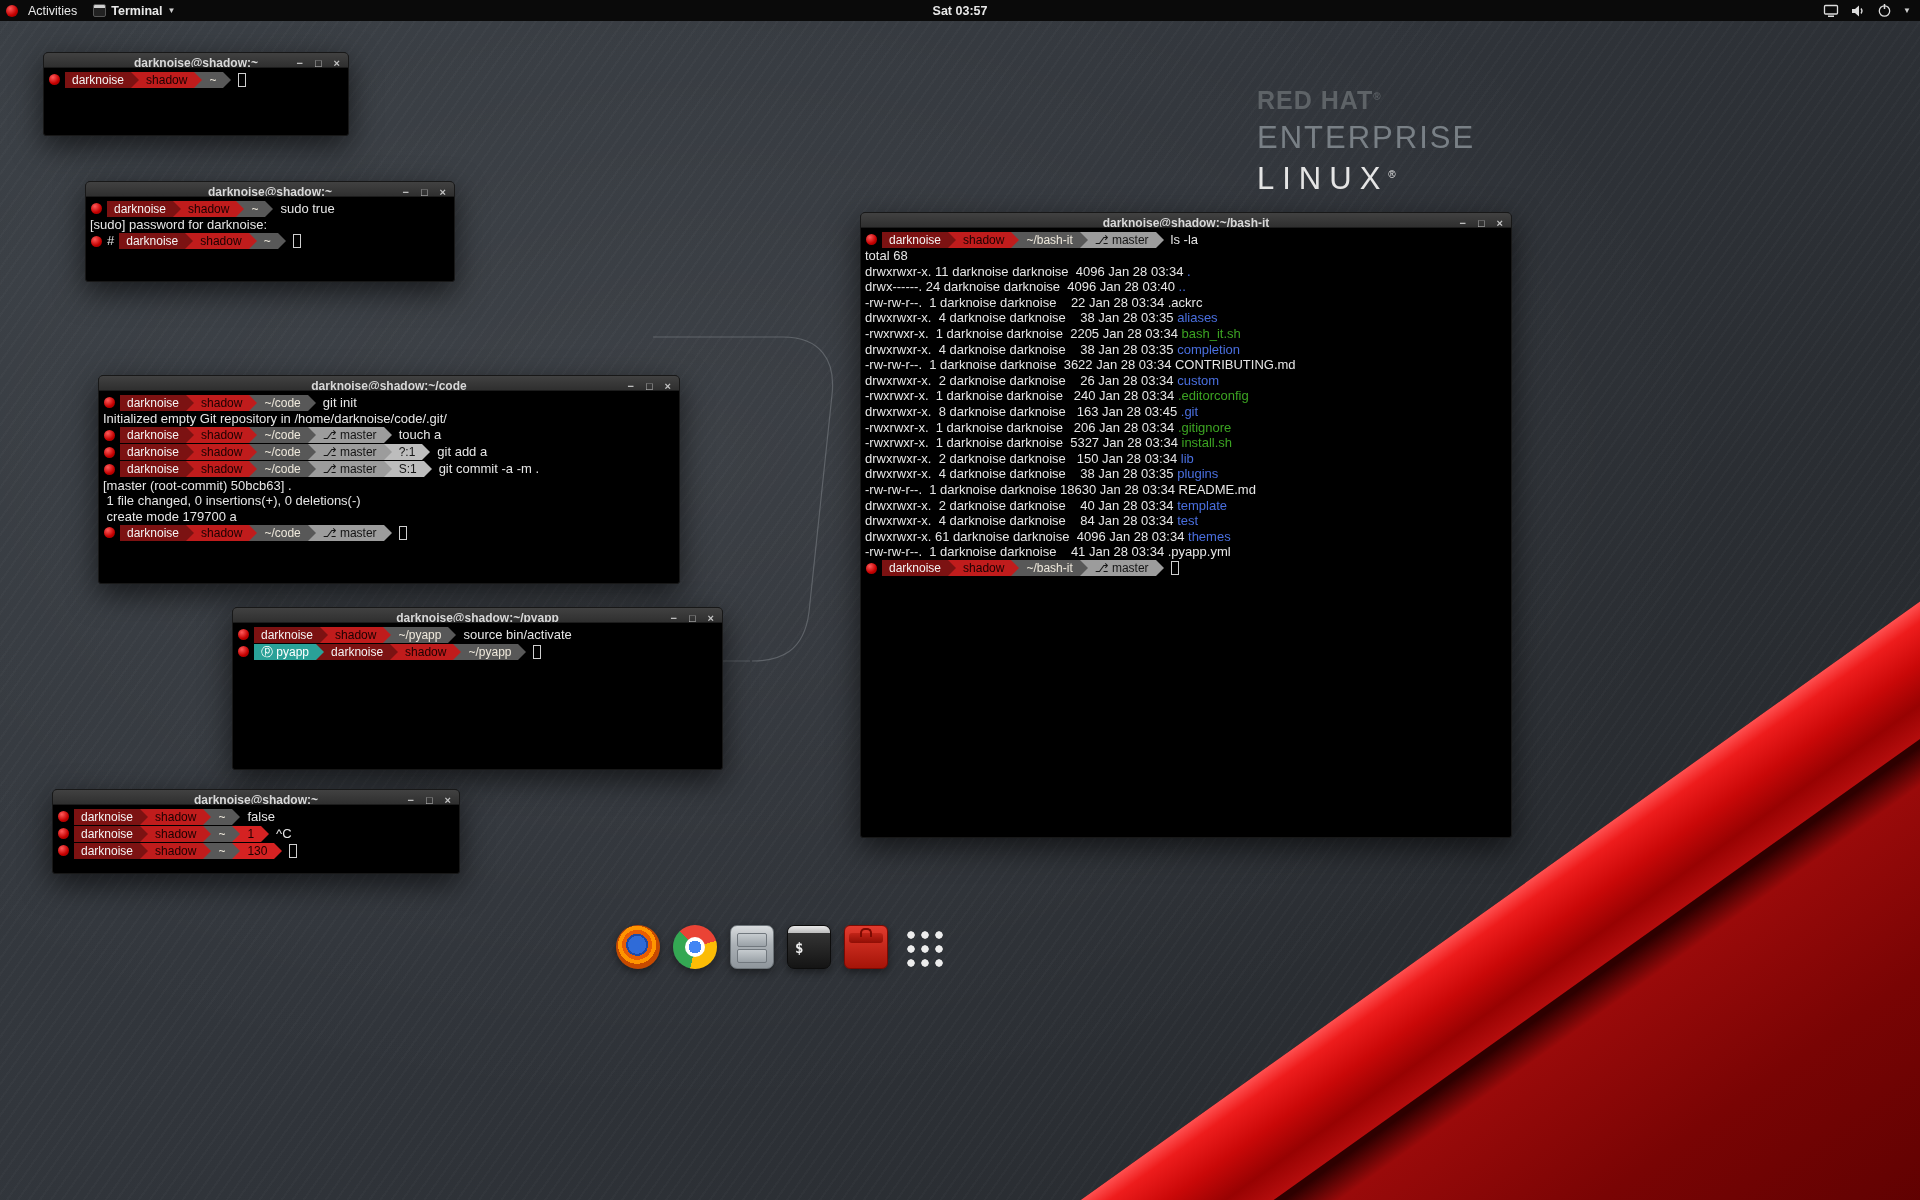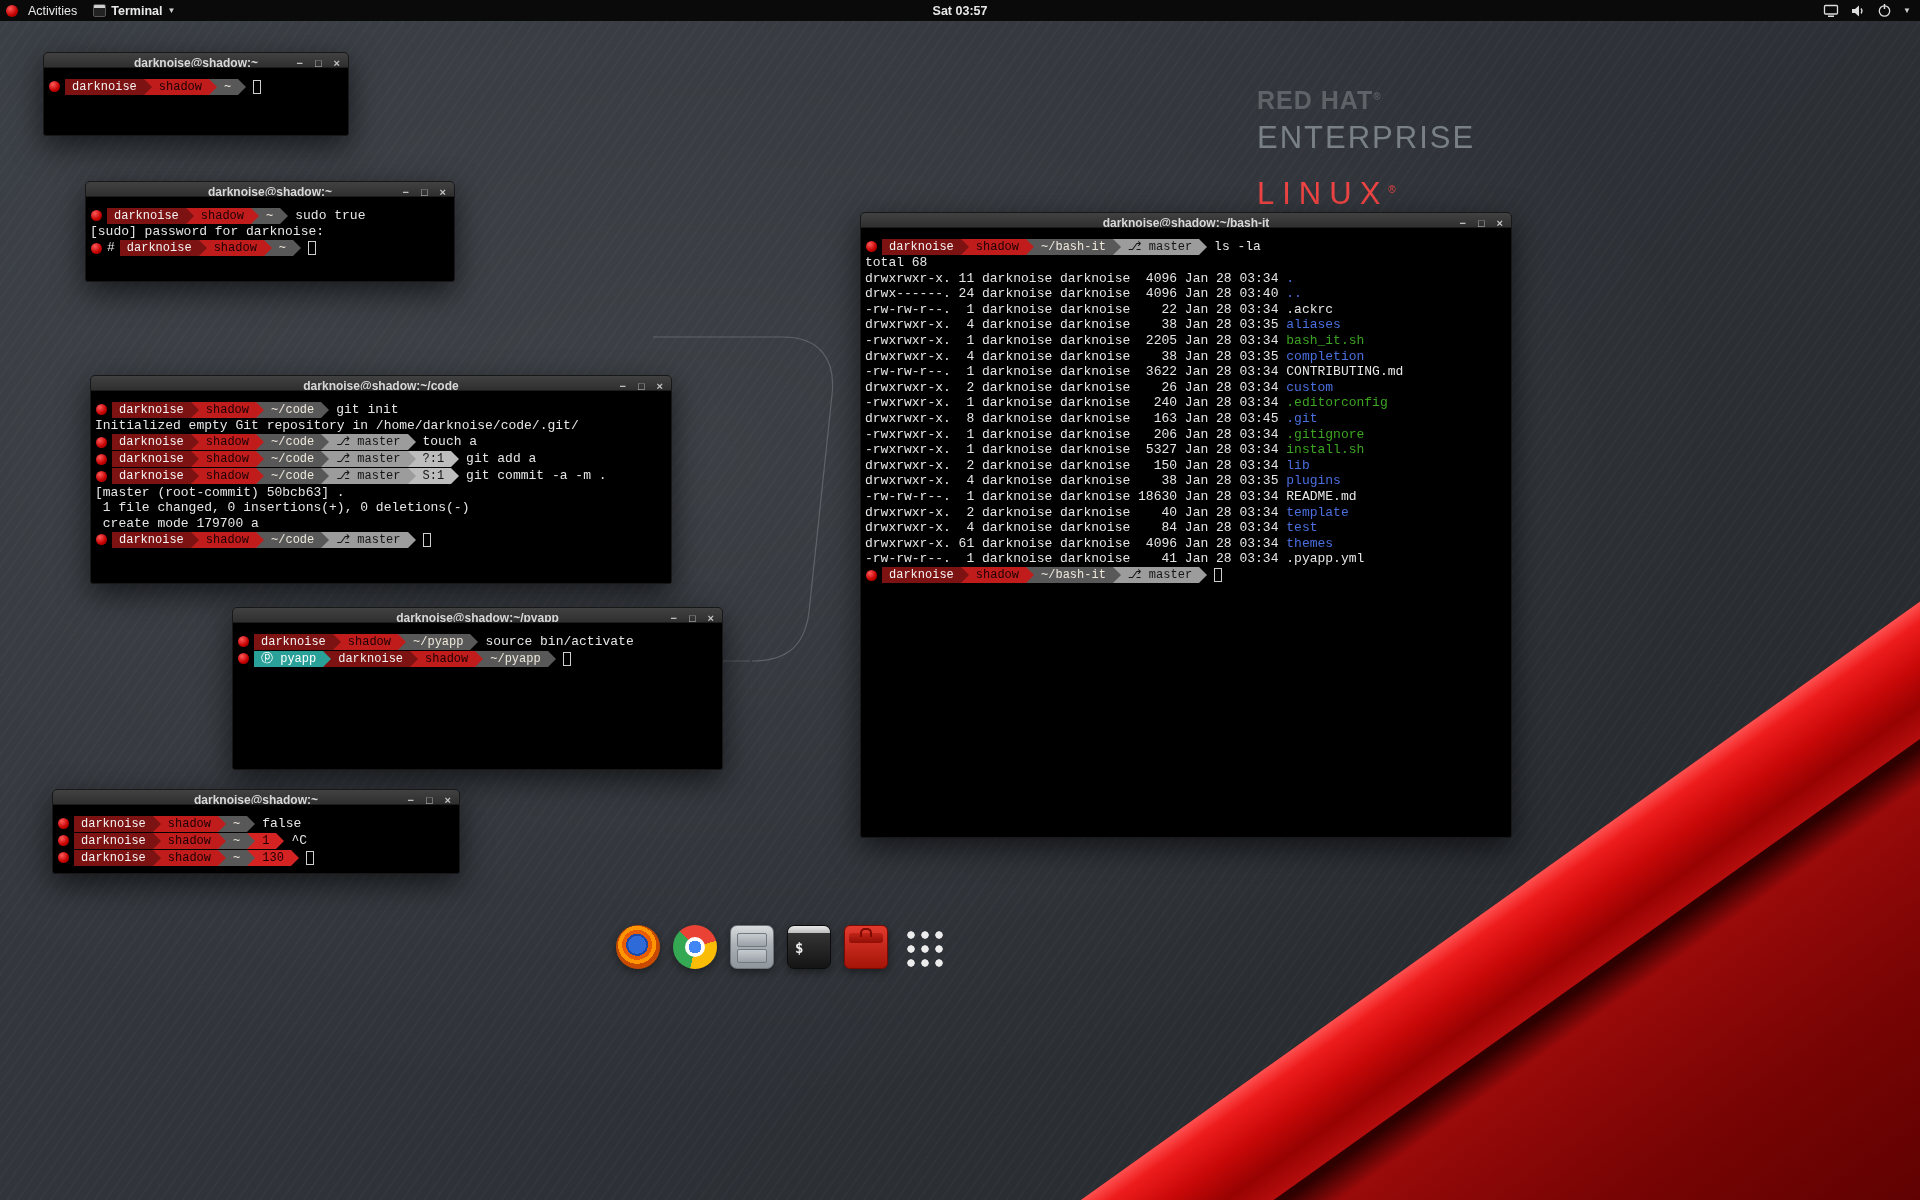--- a/index.html
+++ b/index.html
@@ -18,21 +18,21 @@
   .stripe{position:absolute;transform:rotate(-35.5deg);transform-origin:0 0}
   .s-dark{left:-100px;top:846px;width:1900px;height:1100px;z-index:1;
     background:linear-gradient(180deg,#000 0 110px,#2e0000 110px 118px,#9a0a0a 150px,#7a0404 300px,#5c0101 520px,#b00b0b 760px,#7a0303 1100px);}
   .s-bright{left:-100px;top:846px;width:1900px;height:112px;z-index:2;
     background:linear-gradient(180deg,#ff5050 0,#ee1c1c 15%,#c90808 45%,#980202 75%,#b50d0d 100%);}
 
   
   .brand{position:absolute;left:1257px;top:86px;z-index:3;user-select:none}
   .brand-l1{font-size:25px;font-weight:bold;color:#5e6367;letter-spacing:1px}
   .brand-l2{font-size:31px;color:#798086;letter-spacing:2px;margin-top:5px}
-  .brand-l3{font-size:31px;color:#ef4444;letter-spacing:8px;margin-top:20px}
+  .brand-l3{font-size:31px;color:#e5e5e5;letter-spacing:8px;margin-top:5px}
   .reg{font-size:10px;vertical-align:super;letter-spacing:0}
 
   
   .topbar{position:absolute;top:0;left:0;width:100%;height:21px;background:#0a0a0a;z-index:50;
     display:flex;align-items:center;color:#e8e8e8;font-size:12.5px}
   .tb-left{display:flex;align-items:center;gap:6px;padding-left:6px;z-index:2}
   .tb-hat{width:12px;height:12px;border-radius:50%;background:radial-gradient(circle at 35% 30%,#ff5a5a,#c40000 60%,#7e0000)}
   .tb-item{padding:0 4px}
   .tb-app{display:flex;align-items:center;gap:5px;padding:0 6px;font-weight:bold}
   .tb-termicon{width:13px;height:13px;background:#222;border:1px solid #555;border-radius:2px;position:relative}
@@ -45,37 +45,37 @@
 
   
   #windows{position:absolute;inset:0;z-index:10}
   .twin{position:absolute;background:#000;border:1px solid #181818;border-radius:5px 5px 3px 3px;
     box-shadow:0 10px 30px rgba(0,0,0,.6)}
   .titlebar{position:relative;height:15px;background:linear-gradient(#414141,#2f2f2f);
     border-bottom:1px solid #1c1c1c;border-radius:4px 4px 0 0;color:#d8d8d8;font-size:12px;font-weight:bold}
   .title{position:absolute;inset:0;text-align:center;line-height:21px;overflow:hidden}
   .wbtns{position:absolute;right:8px;top:0;height:21px;display:flex;gap:12px;align-items:center}
   .wbtn{color:#c4c4c4;font-size:11px;line-height:1}
-  .tbody{padding:10px 4px;font-family:Liberation Mono, monospace;font-size:13px;color:#e6e6e6}
+  .tbody{padding:3px 4px;font-family:Liberation Sans, sans-serif;font-size:13px;color:#e6e6e6}
   .trow{white-space:pre;line-height:15.6px}
   .prompt{display:flex;align-items:center;height:17px}
   .phat{flex:none;width:11px;height:11px;border-radius:50%;margin:0 5px 0 1px;
     background:radial-gradient(circle at 35% 30%,#ff5a5a,#c40000 60%,#7e0000)}
   .prefix{margin-right:5px;color:#e6e6e6}
   .seg{flex:none;height:16px;line-height:16px;padding:0 7px;font-size:12px}
   .psep{flex:none;width:8px;height:16px;position:relative}
   .psepa{position:absolute;left:0;top:0;display:block;width:0;height:0;
     border-top:8px solid transparent;border-bottom:8px solid transparent;border-left:8px solid #000}
   .cmd{margin-left:7px}
   .cursor{flex:none;width:8px;height:14px;border:1px solid #cfcfcf;margin-left:7px}
 
   
   #w1{left:43px;top:52px;width:306px;height:84px}
   #w2{left:85px;top:181px;width:370px;height:101px}
-  #w3{left:90px;top:375px;width:582px;height:209px}
+  #w3{left:98px;top:375px;width:582px;height:209px}
   #w4{left:232px;top:607px;width:491px;height:163px}
   #w5{left:52px;top:789px;width:408px;height:85px}
   #w6{left:860px;top:212px;width:652px;height:626px}
 
   
   .dock{position:absolute;left:616px;top:925px;display:flex;gap:13px;align-items:center;z-index:20}
   .dicon{width:44px;height:44px;border-radius:8px;position:relative;box-shadow:0 3px 8px rgba(0,0,0,.45)}
   .ic-firefox{border-radius:50%;
     background:radial-gradient(circle at 48% 45%,#2f6bd8 0 9px,#1d4aa8 9px 11px,#e85d04 11px 15px,#ff9500 15px 19px,#c74a00 19px)}
   .ic-chrome{border-radius:50%;background:conic-gradient(from -45deg,#ea4335 0 33%,#fbbc05 33% 66%,#34a853 66% 100%)}

